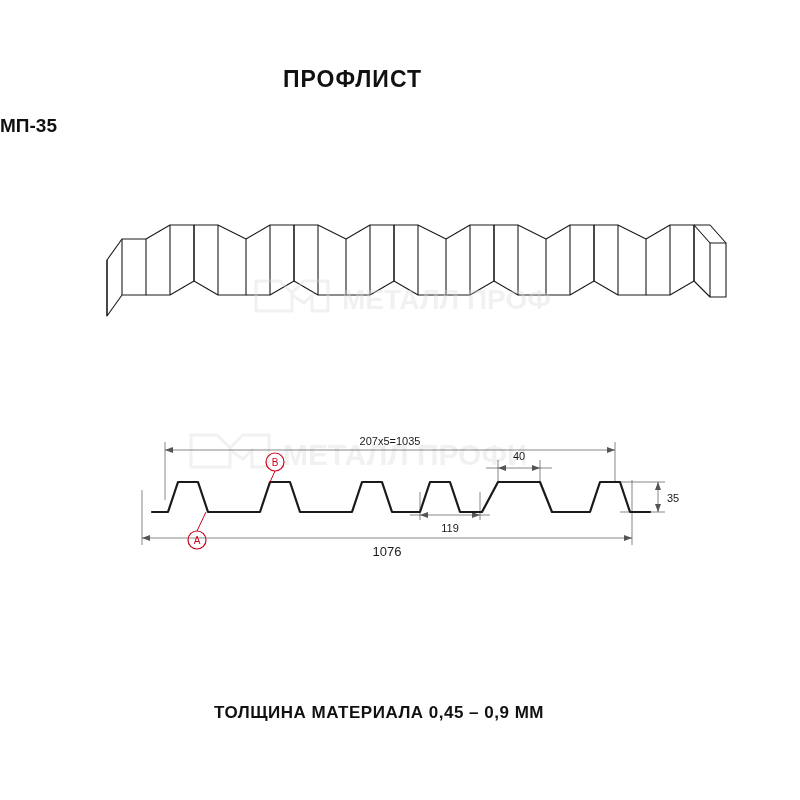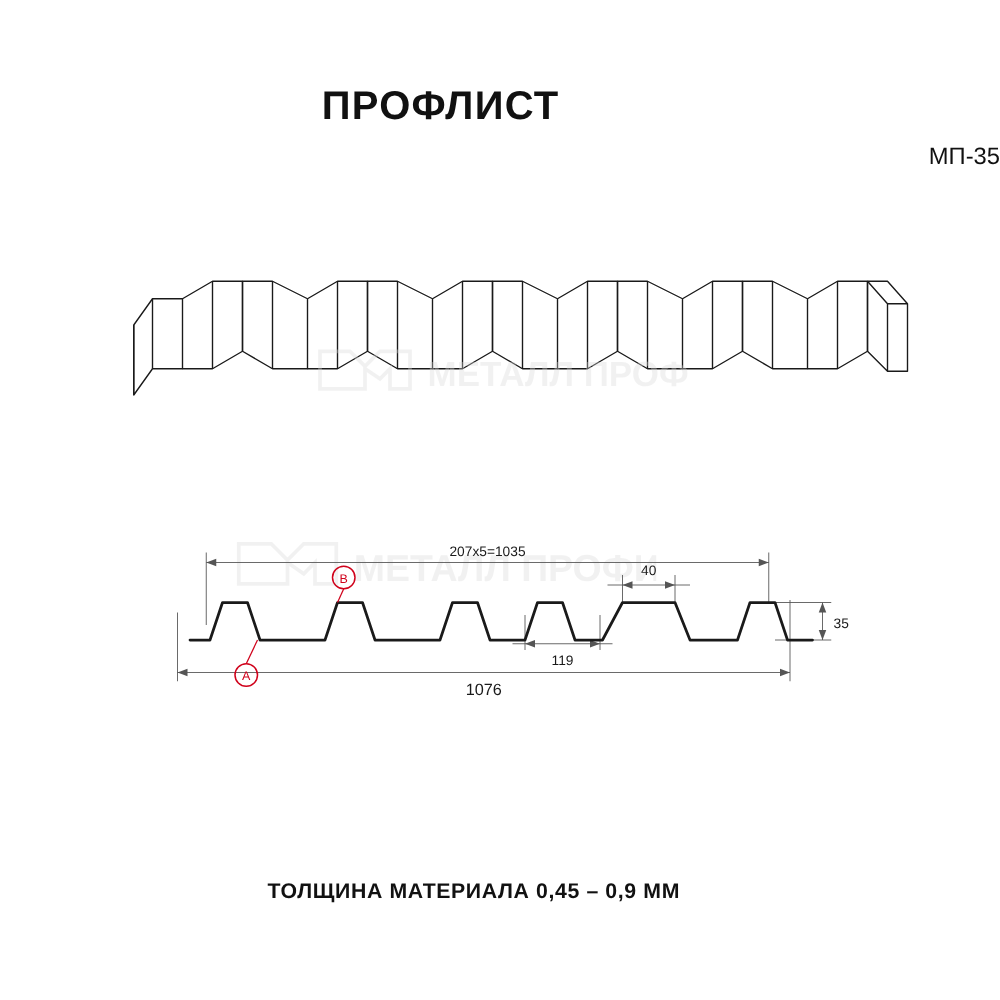--- a/index.html
+++ b/index.html
@@ -19,33 +19,33 @@
     position: relative;
     width: 800px;
     height: 800px;
   }
   .title {
     position: absolute;
     top: 66px;
     left: 0;
     width: 705px;
     text-align: center;
-    font-size: 32px;
+    font-size: 23px;
     font-weight: bold;
     letter-spacing: 1px;
     color: #111111;
   }
   .subtitle {
     position: absolute;
     top: 115px;
     left: 0;
     width: 800px;
-    text-align: right;
+    text-align: left;
     font-size: 19px;
-    font-weight: normal;
+    font-weight: bold;
     color: #111111;
   }
   .footer-note {
     position: absolute;
     top: 703px;
     left: 0;
     width: 758px;
     text-align: center;
     font-size: 17px;
     font-weight: bold;

